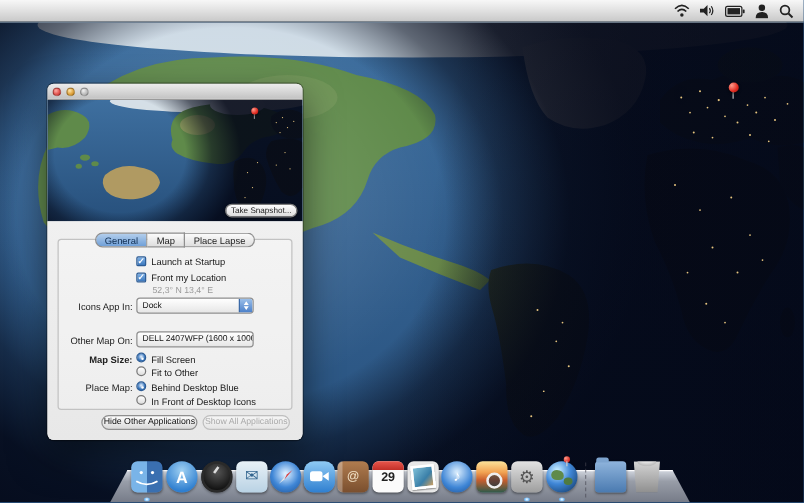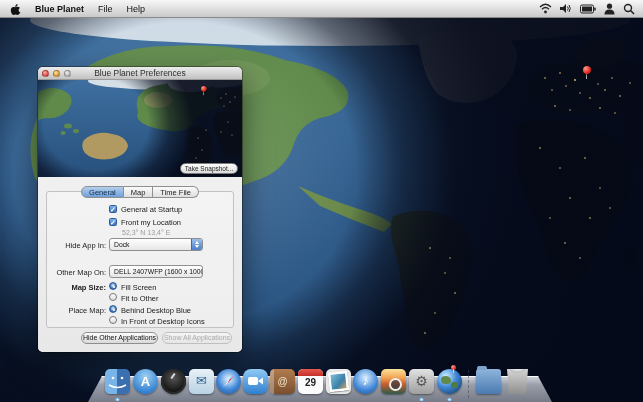--- a/index.html
+++ b/index.html
@@ -200,29 +200,20 @@
           <circle cx="450" cy="240" r="0.7"></circle>
       </g>
     </svg>
     <div class="map-pin" style="left:583px; top:48px;">
       <div class="stick"></div>
       <div class="ball"></div>
     </div>
   </div>
 
   <div id="menubar">
-    <div class="mb-left">
-      <svg width="11" height="13" viewBox="0 0 11 13">
-        <path d="M5.7,3.2 C6.4,2.2 7.5,2.1 7.5,2.1 C7.5,2.1 7.7,3.1 7,4 C6.3,4.9 5.3,4.9 5.3,4.9 C5.3,4.9 5.1,4.1 5.7,3.2 Z" fill="#111"></path>
-        <path d="M5.4,5.2 C6,5.2 6.6,4.8 7.6,4.8 C9.2,4.8 9.9,5.9 9.9,5.9 C9.9,5.9 8.6,6.6 8.6,8.1 C8.6,9.9 10.2,10.5 10.2,10.5 C10.2,10.5 9.1,13 7.6,13 C6.9,13 6.4,12.6 5.6,12.6 C4.8,12.6 4.1,13 3.6,13 C2.1,13 0.8,10.3 0.8,8.3 C0.8,6.2 2.2,5.1 3.5,5.1 C4.3,5.1 4.9,5.2 5.4,5.2 Z" fill="#111"></path>
-      </svg>
-      <span class="mb-appname">Blue Planet</span>
-      <span class="mb-item">File</span>
-      <span class="mb-item">Help</span>
-    </div>
     <div class="mb-right">
       <svg width="13" height="11" viewBox="0 0 13 11">
         <path d="M1,4 Q6.5,-1.5 12,4" stroke="#222" stroke-width="1.3" fill="none"></path>
         <path d="M3,6.2 Q6.5,2.8 10,6.2" stroke="#222" stroke-width="1.3" fill="none"></path>
         <circle cx="6.5" cy="9" r="1.4" fill="#222"></circle>
       </svg>
       <svg width="12" height="11" viewBox="0 0 12 11">
         <polygon points="0,4 3,4 6,1 6,10 3,7 0,7" fill="#222"></polygon>
         <path d="M7.5,3.5 Q9,5.5 7.5,7.5" stroke="#222" stroke-width="1" fill="none"></path>
         <path d="M9,2 Q11.5,5.5 9,9" stroke="#222" stroke-width="1" fill="none"></path>
@@ -241,21 +232,20 @@
         <line x1="7.8" y1="7.8" x2="11" y2="11" stroke="#222" stroke-width="1.6"></line>
       </svg>
     </div>
   </div>
 
   <div id="prefs">
     <div id="titlebar">
       <div class="tl red"></div>
       <div class="tl yellow"></div>
       <div class="tl gray"></div>
-      <div id="win-title">Blue Planet Preferences</div>
     </div>
 
     <div id="preview">
       <svg width="204" height="99" viewBox="0 0 204 99">
         <ellipse cx="130" cy="1" rx="80" ry="9" fill="#e5ebee" opacity="0.9"></ellipse>
 
         <path d="M0,12 Q14,4 28,12 Q38,18 30,30 Q20,40 8,38 L0,40 Z" fill="#5f8a4a"></path>
         <ellipse cx="30" cy="46" rx="4" ry="2.5" fill="#5f8a4a"></ellipse>
         <ellipse cx="38" cy="51" rx="3" ry="2" fill="#5f8a4a"></ellipse>
         <ellipse cx="25" cy="53" rx="2.5" ry="2" fill="#5f8a4a"></ellipse>
@@ -296,31 +286,31 @@
       </div>
       <div id="snapshot-btn">Take Snapshot...</div>
     </div>
 
     <div id="content">
       <div id="groupbox"></div>
 
       <div id="tabs">
         <div class="tab active">General</div>
         <div class="tab">Map</div>
-        <div class="tab">Time File</div>
+        <div class="tab">Place Lapse</div>
       </div>
 
       <div class="checkbox" style="left:71px; top:28px;">✓</div>
-      <div class="cb-label" style="left:83px; top:28px;">General at Startup</div>
+      <div class="cb-label" style="left:83px; top:28px;">Launch at Startup</div>
 
       <div class="checkbox" style="left:71px; top:41px;">✓</div>
       <div class="cb-label" style="left:83px; top:41px;">Front my Location</div>
       <div class="coords" style="left:84px; top:52px;">52,3° N 13,4° E</div>
 
-      <div class="form-label" style="top:64px;">Hide App In:</div>
+      <div class="form-label" style="top:64px;">Icons App In:</div>
       <div class="popup" style="left:71px; top:61px; width:94px;">
         <span class="pv">Dock</span>
         <span class="stepper">
             <i class="up"></i>
             <i class="down"></i>
           </span>
       </div>
 
       <div class="form-label" style="top:91px;">Other Map On:</div>
       <div class="popup" style="left:71px; top:88px; width:94px;">

